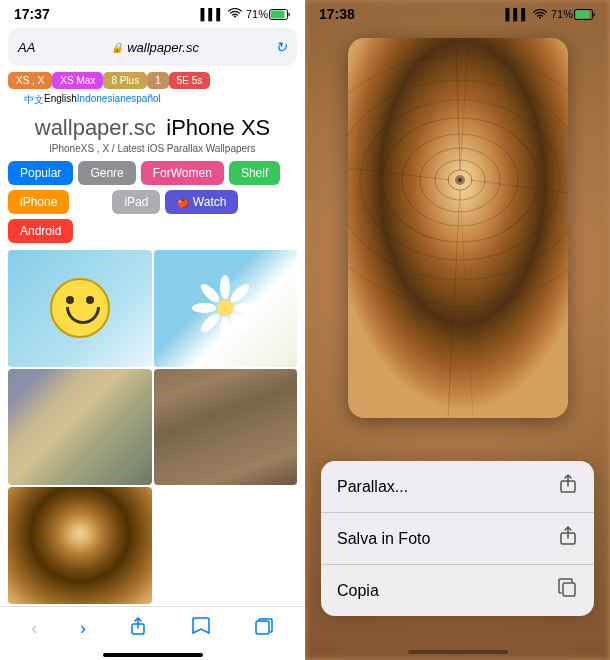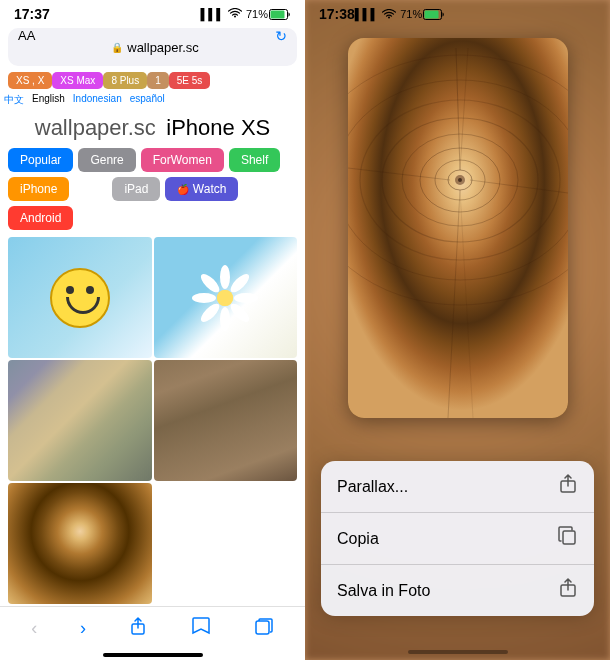--- a/index.html
+++ b/index.html
@@ -44,22 +44,24 @@
       font-size: 11px;
       color: #000;
     }
 
     .browser-bar {
       height: 38px;
       background: #f2f2f7;
       margin: 0 8px 4px 8px;
       border-radius: 10px;
       display: flex;
+      align-items: center;
       justify-content: space-between;
       padding: 0 10px;
+      font-style: italic;
     }
     .browser-aa {
       font-size: 13px;
       color: #000;
     }
     .browser-url {
       font-size: 13px;
       color: #000;
       display: flex;
       align-items: center;
@@ -87,22 +89,22 @@
       font-weight: 500;
     }
     .device-tab.active-xs { background: #e8803a; color: #fff; }
     .device-tab.xs-max { background: #d946ef; color: #fff; }
     .device-tab.plus { background: #c8a44a; color: #fff; }
     .device-tab.active-5e { background: #e74c4c; color: #fff; }
     .device-tab.plain { background: #f2f2f7; color: #555; }
 
     .lang-row {
       display: flex;
-      gap: 8px;
-      padding: 2px 4px;
+      gap: 0;
+      padding: 2px 24px;
       font-size: 10px;
       color: #555;
     }
     .lang-active { color: #000; font-weight: 500; text-align: center; }
     .lang-link { color: #007aff; }
 
     .site-header {
       text-align: center;
       padding: 6px 0 2px;
     }
@@ -213,20 +215,21 @@
       filter: blur(3px);
       opacity: 0.7;
     }
 
     .status-bar-right {
       position: relative;
       z-index: 10;
       height: 28px;
       display: flex;
       align-items: center;
+      justify-content: space-between;
       padding: 0 14px;
     }
     .status-time-right {
       font-size: 14px;
       font-weight: 600;
       color: #000;
     }
     .status-icons-right {
       display: flex;
       align-items: center;
@@ -382,20 +385,21 @@
     <span class="lang-active">English</span>
     <span class="lang-link">Indonesian</span>
     <span class="lang-link">español</span>
   </div>
 
   <div class="site-header">
     <div>
       <span class="site-title">wallpaper.sc</span>
       <span class="site-model">iPhone XS</span>
     </div>
+    <div class="site-subtitle">iPhoneXS , X / Latest iOS Parallax Wallpapers</div>
   </div>
 
   <div class="nav-buttons">
     <button class="nav-btn btn-blue">Popular</button>
     <button class="nav-btn btn-gray">Genre</button>
     <button class="nav-btn btn-pink">ForWomen</button>
     <button class="nav-btn btn-green">Shelf</button>
     <button class="nav-btn btn-orange">iPhone</button>
     <button class="nav-btn btn-lt-gray">iPad</button>
     <button class="nav-btn btn-watch">
@@ -543,33 +547,33 @@
     <div class="action-item">
       <span>Parallax...</span>
       <span class="action-item-icon">
         <svg width="20" height="20" viewBox="0 0 20 20">
           <rect x="3" y="7" width="14" height="11" rx="1.5" stroke="#555" stroke-width="1.5" fill="none"></rect>
           <path d="M10 1v11M7 4l3-3 3 3" stroke="#555" stroke-width="1.5" stroke-linecap="round" fill="none"></path>
         </svg>
       </span>
     </div>
     <div class="action-item">
+      <span>Salva in Foto</span>
+      <span class="action-item-icon">
+        <svg width="20" height="20" viewBox="0 0 20 20">
+          <rect x="3" y="7" width="14" height="11" rx="1.5" stroke="#555" stroke-width="1.5" fill="none"></rect>
+          <path d="M10 1v11M7 4l3-3 3 3" stroke="#555" stroke-width="1.5" stroke-linecap="round" fill="none"></path>
+        </svg>
+      </span>
+    </div>
+    <div class="action-item">
       <span>Copia</span>
       <span class="action-item-icon">
         <svg width="20" height="20" viewBox="0 0 20 20">
           <rect x="5" y="5" width="12" height="13" rx="1.5" stroke="#555" stroke-width="1.5" fill="none"></rect>
           <path d="M3 15H2a1 1 0 0 1-1-1V2a1 1 0 0 1 1-1h11a1 1 0 0 1 1 1v2" stroke="#555" stroke-width="1.5" fill="none" stroke-linecap="round"></path>
         </svg>
       </span>
     </div>
-    <div class="action-item">
-      <span>Salva in Foto</span>
-      <span class="action-item-icon">
-        <svg width="20" height="20" viewBox="0 0 20 20">
-          <rect x="3" y="7" width="14" height="11" rx="1.5" stroke="#555" stroke-width="1.5" fill="none"></rect>
-          <path d="M10 1v11M7 4l3-3 3 3" stroke="#555" stroke-width="1.5" stroke-linecap="round" fill="none"></path>
-        </svg>
-      </span>
-    </div>
   </div>
 
   <div class="home-indicator-right"></div>
 </div>
 
 </body></html>

